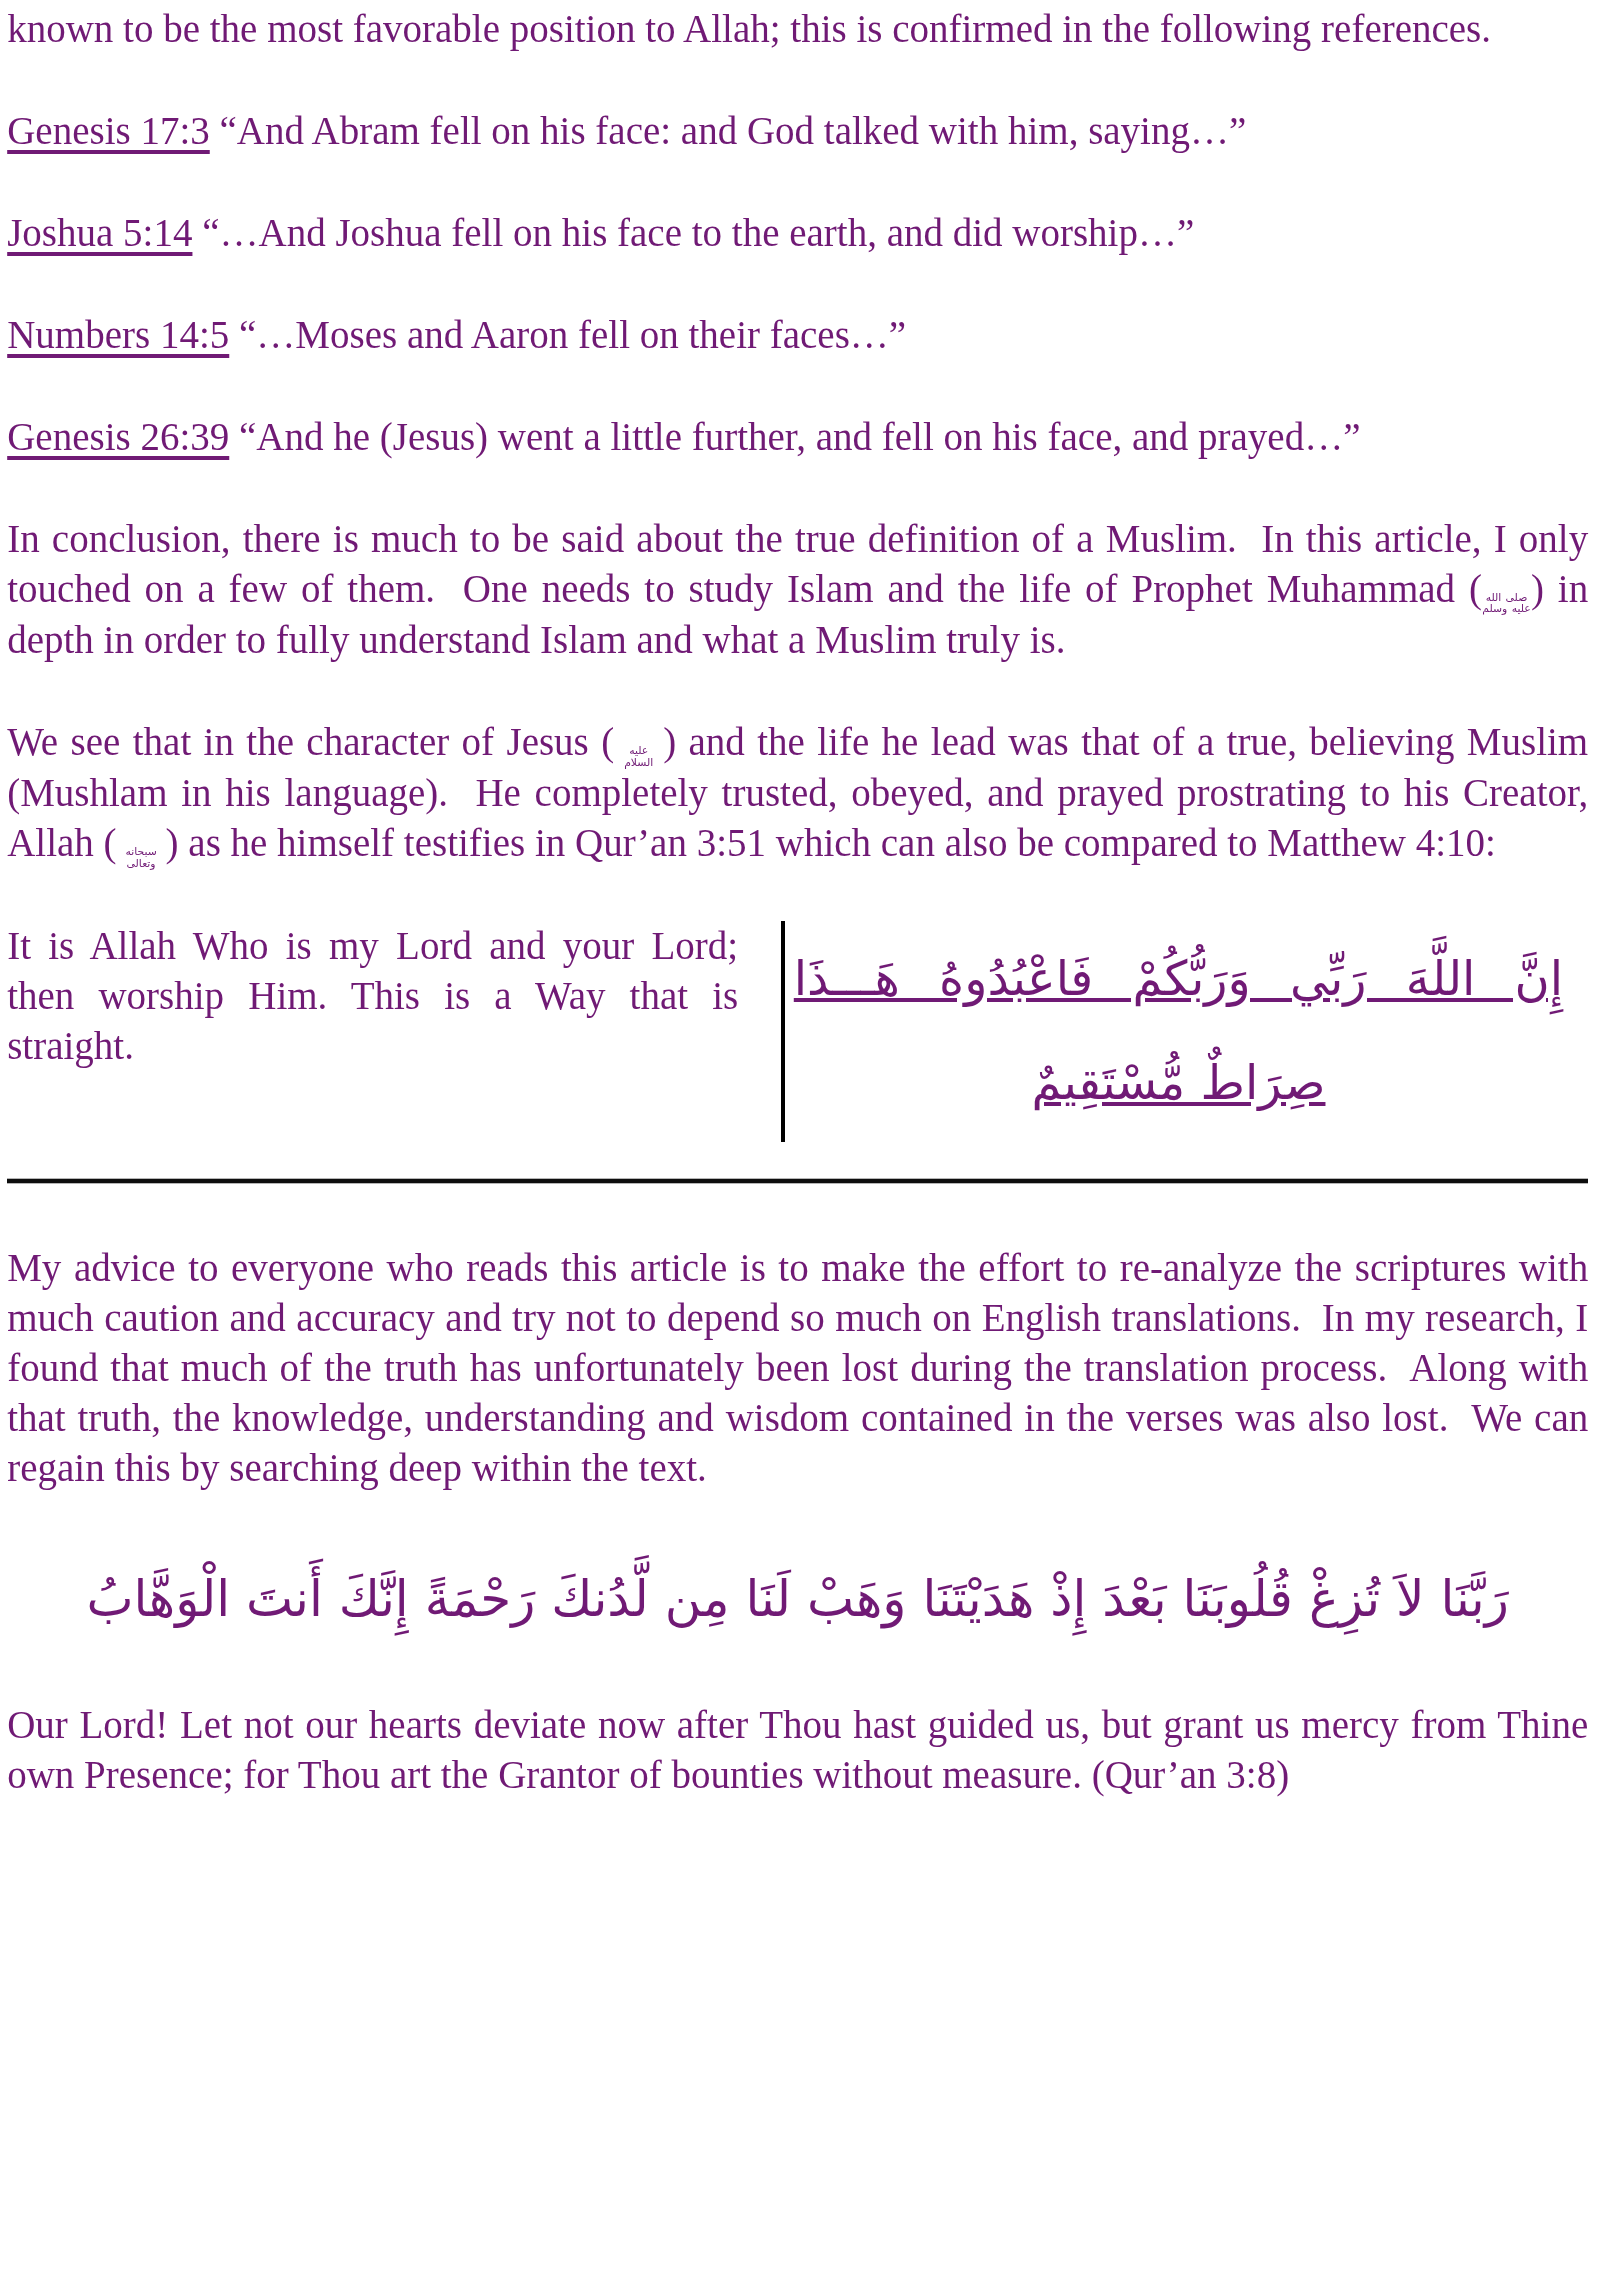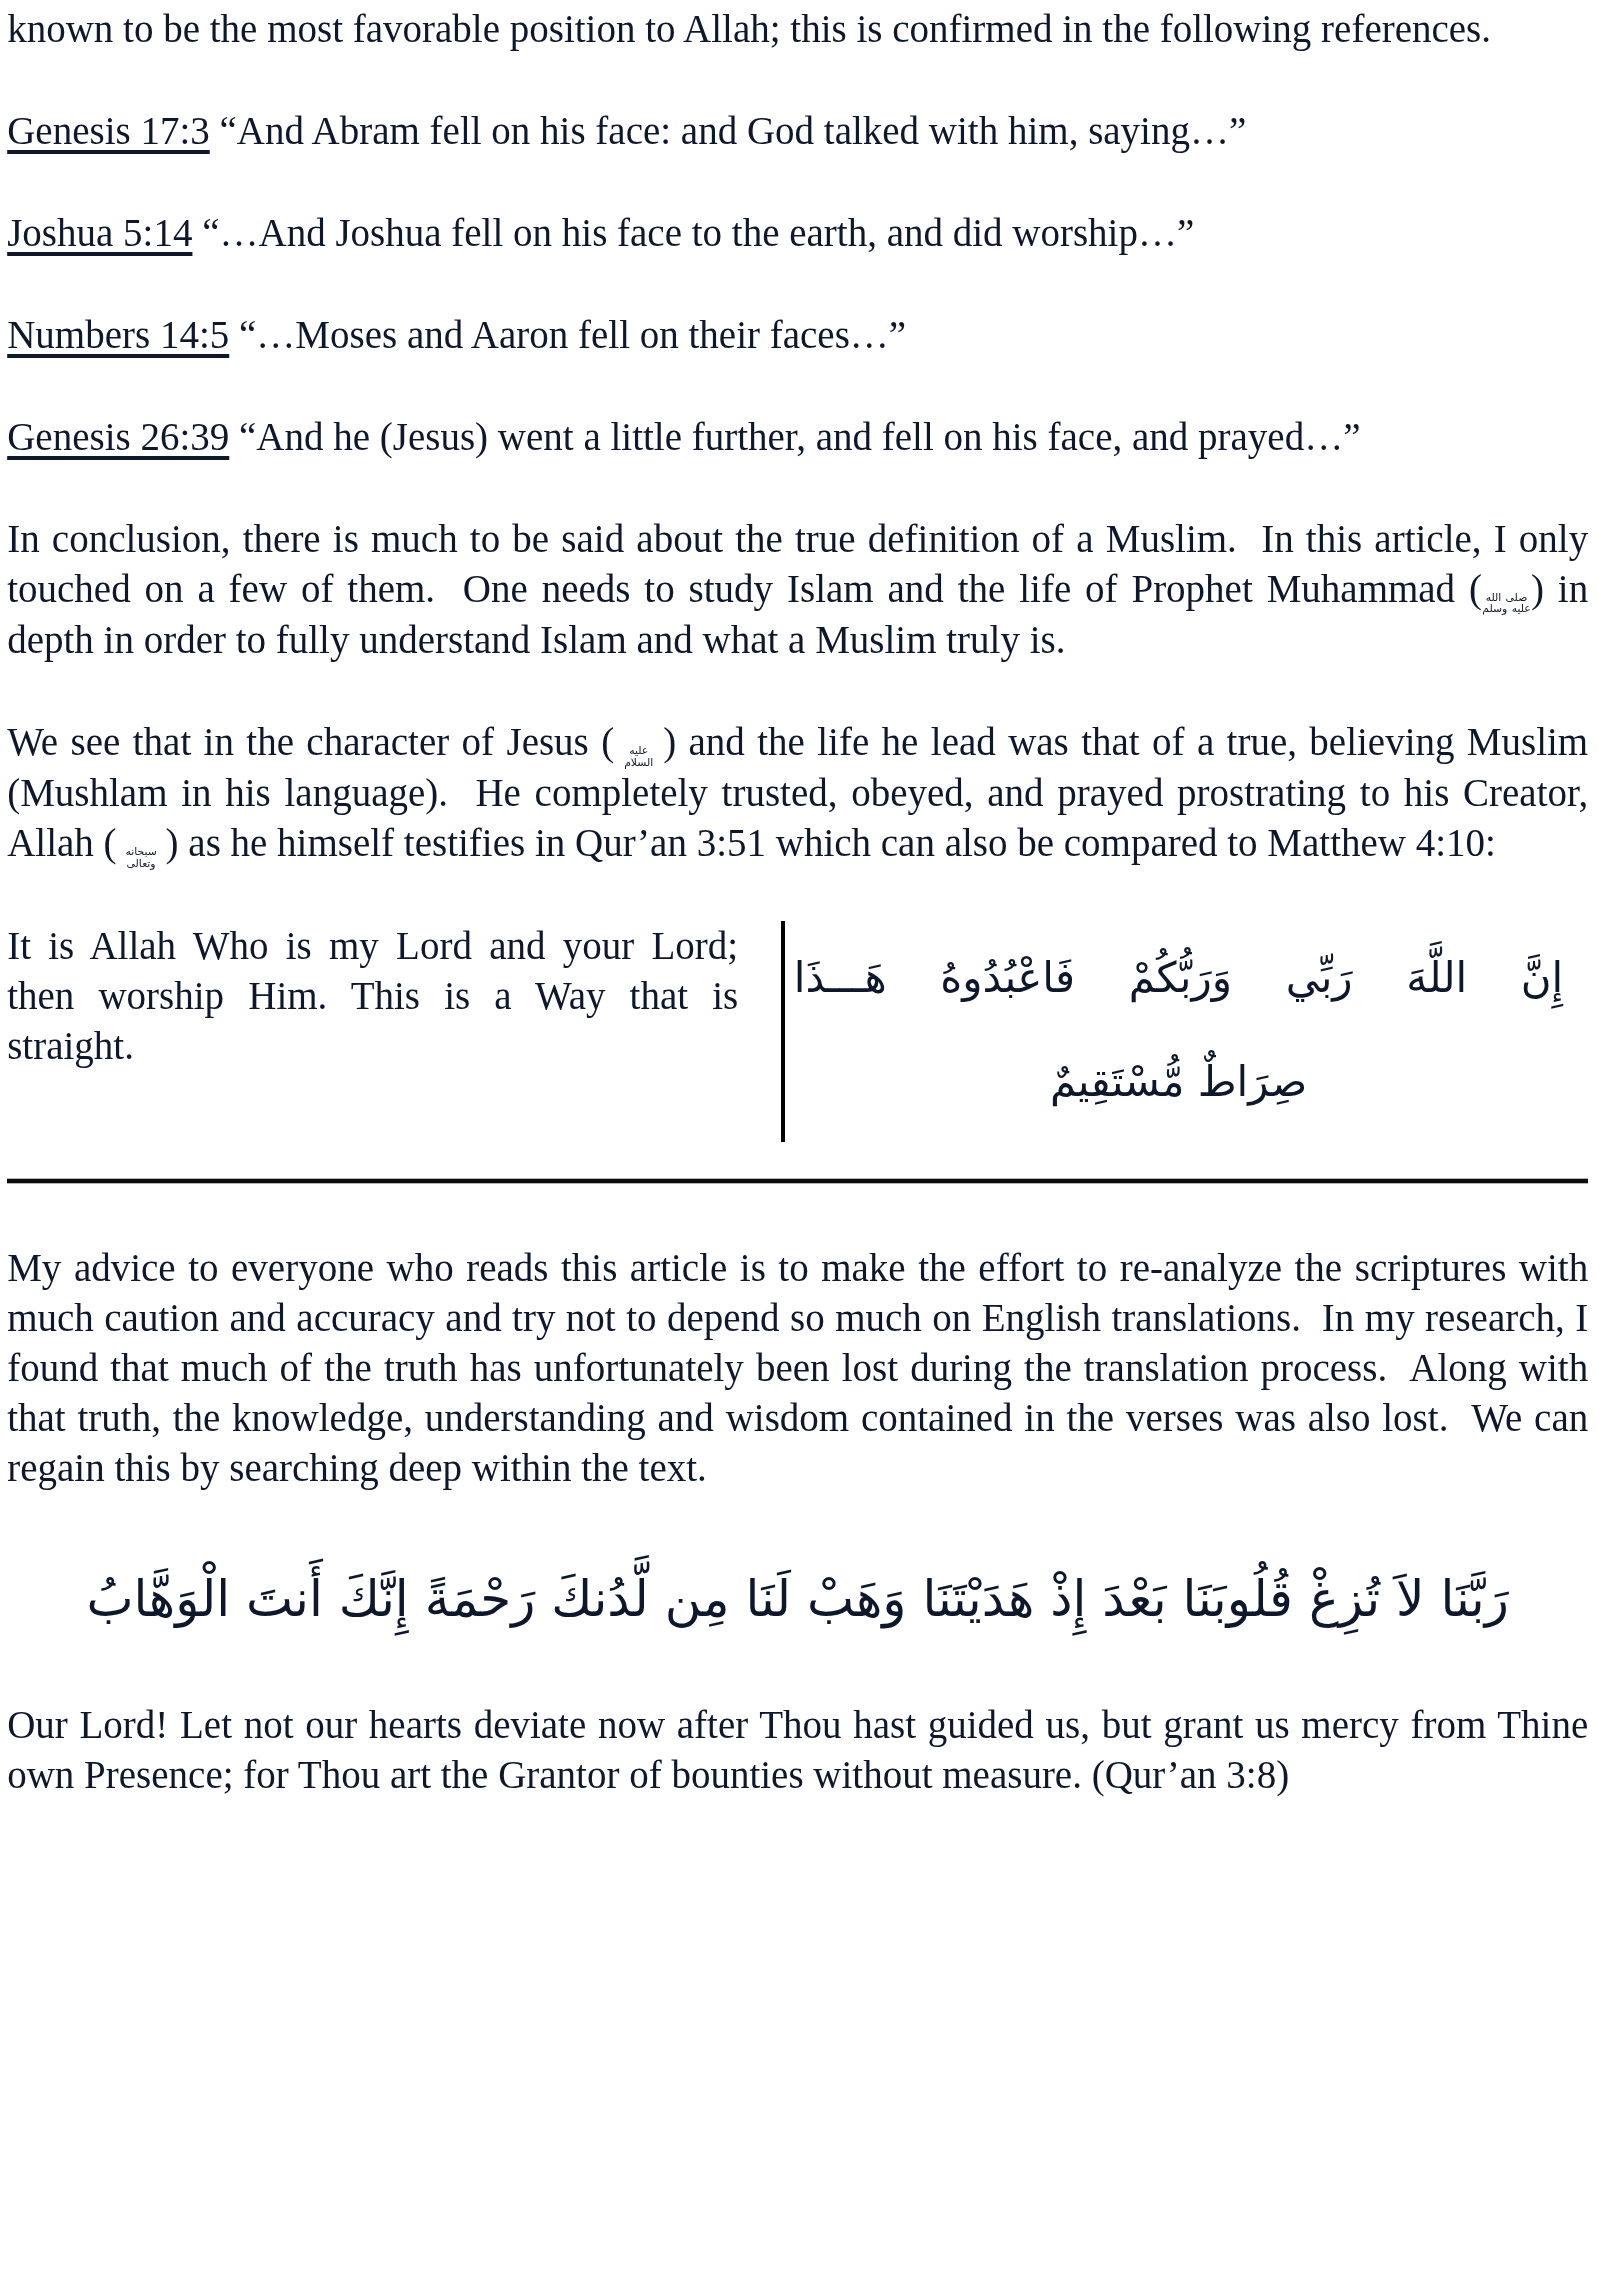--- a/index.html
+++ b/index.html
@@ -2,21 +2,21 @@
 <html style="font-size:14.4px"><head>
 <meta charset="utf-8">
 <style>
   html, body { margin: 0; padding: 0; background: #ffffff; }
   .page {
     position: relative;
     width: 1599px;
     height: 2291px;
     box-sizing: border-box;
     background: #ffffff;
-    color: #0f172a;
+    color: #701a75;
     font-family: "Liberation Serif", "DejaVu Serif", serif;
     font-size: 39px;
     line-height: 50px;
     padding: 3.6px 10.8px 0 7.2px;
     overflow: hidden;
   }
   .para {
     margin: 0 0 52px 0;
     text-align: justify;
   }
@@ -50,23 +50,24 @@
   .divider {
     width: 3.6px;
     background: #000000;
     margin-left: 43px;
     flex: 0 0 auto;
   }
   .col-ar {
     flex: 1;
     direction: rtl;
     font-family: "DejaVu Sans", sans-serif;
-    font-size: 42px;
+    font-size: 48px;
     line-height: 104px;
     padding: 5.4px 25px 0 9px;
+    text-decoration: underline;
   }
   .ar-line1 {
     text-align: justify;
     text-align-last: justify;
   }
   .ar-line2 { text-align: center; }
   .rule {
     border: none;
     height: 3.6px;
     background: #0d0d0d;

